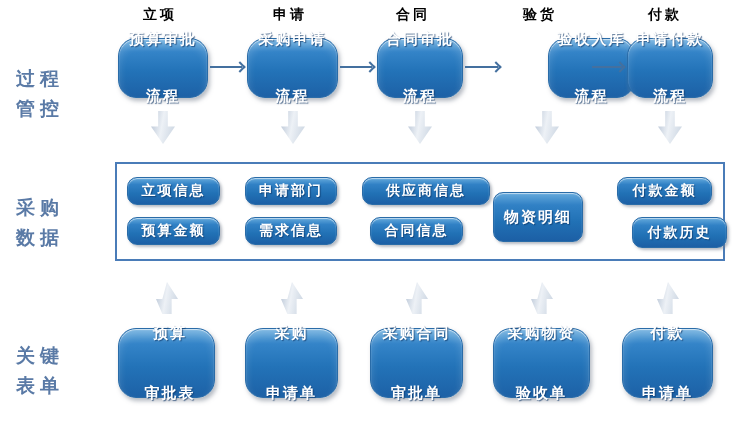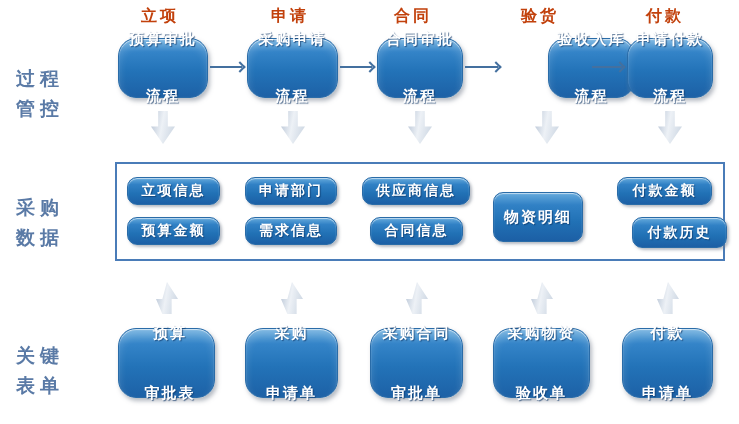--- a/index.html
+++ b/index.html
@@ -9,21 +9,21 @@
     position:relative; width:739px; height:424px; background:#ffffff; overflow:hidden;
   }
   
   .side-label {
     position:absolute; left:16px; width:86px;
     color:#5a7aa6; font-size:19px; font-weight:bold;
     letter-spacing:5px; line-height:30px; white-space:nowrap;
   }
   .stage-label {
     position:absolute; top:6px; width:120px; text-align:center;
-    color:#c2410c; font-size:16px; font-weight:bold; letter-spacing:3px;
+    color:#000000; font-size:14px; font-weight:bold; letter-spacing:3px;
   }
   
   .bluebox {
     position:absolute; border-radius:18px;
     background:linear-gradient(180deg,#6aadde 0%,#3484c8 22%,#2373b8 55%,#1d61a6 100%);
     border:1px solid #2a6ca8;
     box-shadow:inset 0 1px 1px rgba(255,255,255,.65), inset 0 6px 8px rgba(255,255,255,.18),
                2px 3px 4px rgba(110,120,135,.5);
     display:flex; flex-direction:column; align-items:center; justify-content:center;
     color:#ffffff; font-weight:bold; text-align:center;gap:32px;
@@ -135,21 +135,21 @@
   <div class="block-arrow down-arrow" style="left:408px;"></div>
   <div class="block-arrow down-arrow" style="left:535px;"></div>
   <div class="block-arrow down-arrow" style="left:658px;"></div>
 
   <div class="panel"></div>
 
   <div class="pill" style="left:127px; top:177px; width:93px; height:28px;border-radius:10px;">立项信息</div>
   <div class="pill" style="left:127px; top:217px; width:93px; height:28px;">预算金额</div>
   <div class="pill" style="left:245px; top:177px; width:92px; height:28px;">申请部门</div>
   <div class="pill" style="left:245px; top:217px; width:92px; height:28px;">需求信息</div>
-  <div class="pill" style="left:362px; top:177px; width:108px; height:28px;">供应商信息</div>
+  <div class="pill" style="left:362px; top:177px; width:128px; height:28px;">供应商信息</div>
   <div class="pill" style="left:370px; top:217px; width:93px; height:28px;">合同信息</div>
   <div class="pill" style="left:493px; top:192px; width:90px; height:50px; font-size:15px;">物资明细</div>
   <div class="pill" style="left:617px; top:177px; width:95px; height:28px;">付款金额</div>
   <div class="pill" style="left:632px; top:217px; width:95px; height:31px;">付款历史</div>
 
   <div class="block-arrow up-arrow" style="left:156px;"></div>
   <div class="block-arrow up-arrow" style="left:281px;"></div>
   <div class="block-arrow up-arrow" style="left:406px;"></div>
   <div class="block-arrow up-arrow" style="left:531px;"></div>
   <div class="block-arrow up-arrow" style="left:657px;"></div>

